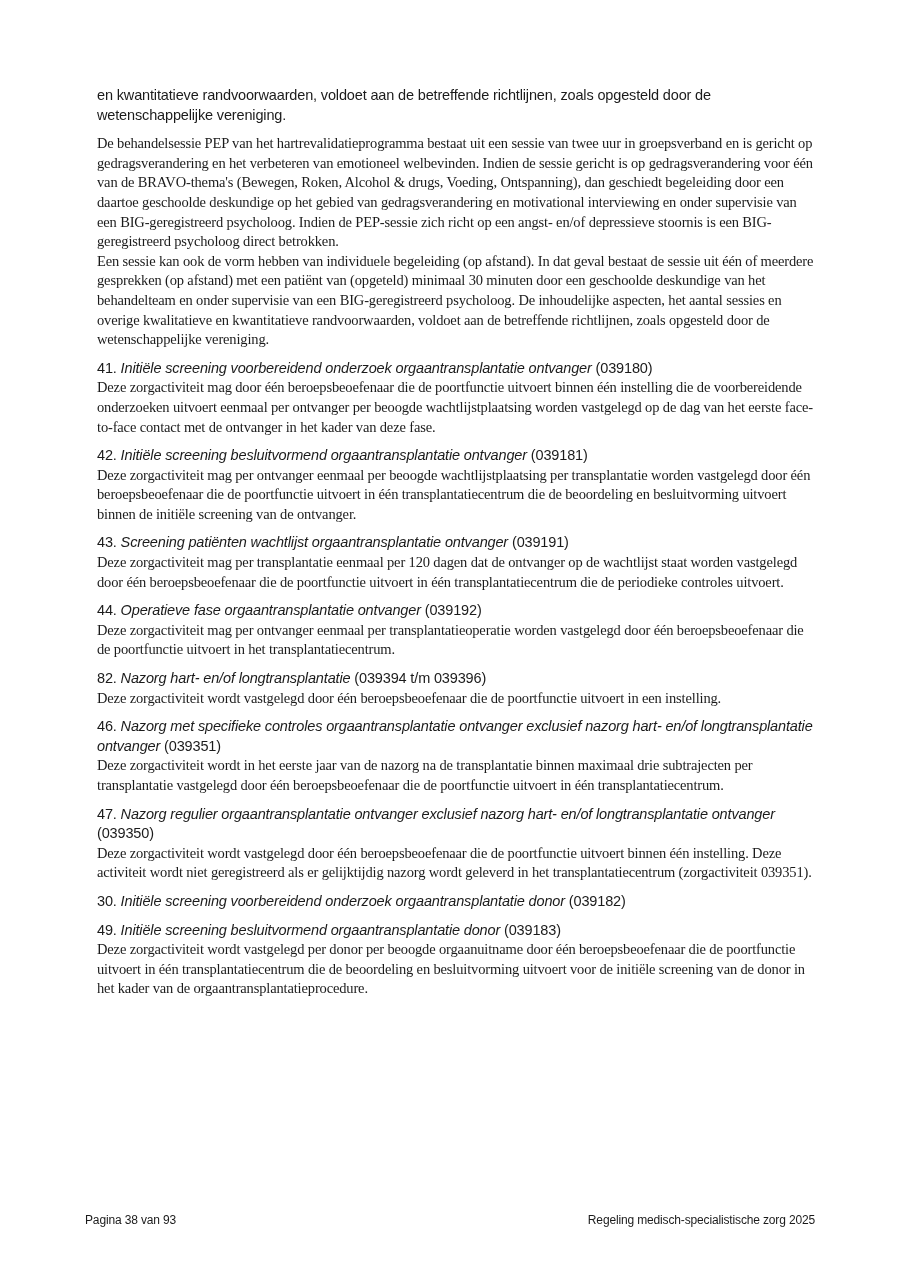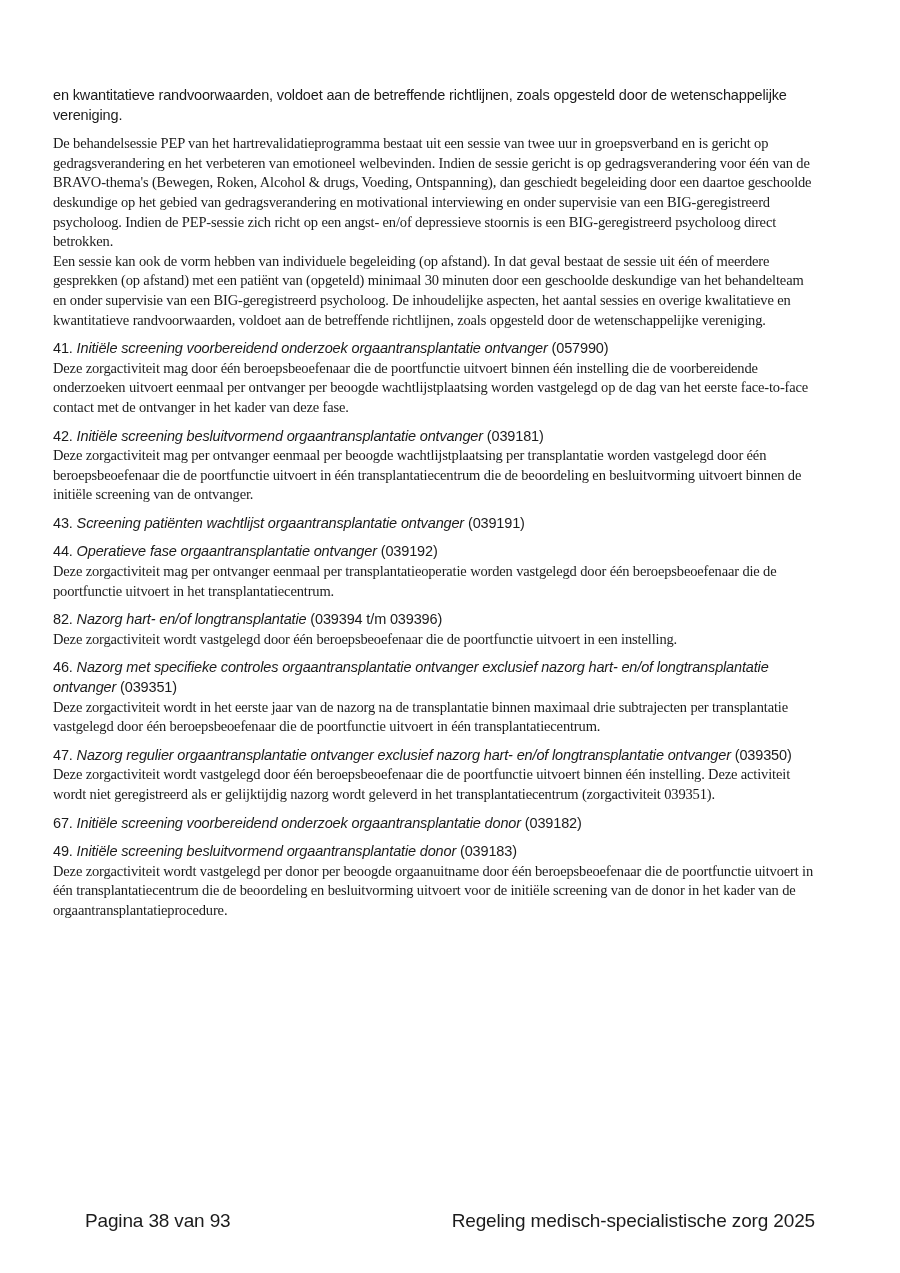--- a/index.html
+++ b/index.html
@@ -2,67 +2,68 @@
 <html lang="nl"><head>
 <meta charset="utf-8">
 <style>
   html, body { margin: 0; padding: 0; background: #ffffff; }
   .page {
     position: relative;
     width: 900px;
     height: 1273px;
     background: #ffffff;
     box-sizing: border-box;
-    padding: 86px 85px 0 53px;
+    padding: 86px 85px 0 97px;
     font-family: "Liberation Sans", "DejaVu Sans", sans-serif;
     font-size: 14.5px;
     line-height: 19.6px;
     letter-spacing: -0.15px;
     color: #1b1b1b;
     overflow: hidden;
   }
   .para { margin: 0; }
   .item { margin-top: 9px; }
   .heading { margin: 0; }
   .heading .title { font-style: italic; }
   .body { margin: 0; font-family: Liberation Serif, serif; }
   .footer {
     position: absolute;
     left: 85px;
     right: 85px;
     top: 1211px;
     display: flex;
     justify-content: space-between;
-    font-size: 19px;
+    font-size: 12px;
   }
 </style>
 </head>
 <body>
 
 <div class="page">
 
   <p class="para">en kwantitatieve randvoorwaarden, voldoet aan de betreffende richtlijnen, zoals opgesteld door de wetenschappelijke vereniging.</p>
 
   <div class="item">
     <div class="body">De behandelsessie PEP van het hartrevalidatieprogramma bestaat uit een sessie van twee uur in groepsverband en is gericht op gedragsverandering en het verbeteren van emotioneel welbevinden. Indien de sessie gericht is op gedragsverandering voor één van de BRAVO-thema's (Bewegen, Roken, Alcohol &amp; drugs, Voeding, Ontspanning), dan geschiedt begeleiding door een daartoe geschoolde deskundige op het gebied van gedragsverandering en motivational interviewing en onder supervisie van een BIG-geregistreerd psycholoog. Indien de PEP-sessie zich richt op een angst- en/of depressieve stoornis is een BIG-geregistreerd psycholoog direct betrokken.</div>
     <div class="body">Een sessie kan ook de vorm hebben van individuele begeleiding (op afstand). In dat geval bestaat de sessie uit één of meerdere gesprekken (op afstand) met een patiënt van (opgeteld) minimaal 30 minuten door een geschoolde deskundige van het behandelteam en onder supervisie van een BIG-geregistreerd psycholoog. De inhoudelijke aspecten, het aantal sessies en overige kwalitatieve en kwantitatieve randvoorwaarden, voldoet aan de betreffende richtlijnen, zoals opgesteld door de wetenschappelijke vereniging.</div>
   </div>
 
   <div class="item">
-    <p class="heading"><span>41.</span> <span class="title">Initiële screening voorbereidend onderzoek orgaantransplantatie ontvanger</span> <span>(057990)</span></p>
+    <p class="heading"><span>41.</span> <span class="title">Initiële screening voorbereidend onderzoek orgaantransplantatie ontvanger</span> <span>(039180)</span></p>
     <div class="body">Deze zorgactiviteit mag door één beroepsbeoefenaar die de poortfunctie uitvoert binnen één instelling die de voorbereidende onderzoeken uitvoert eenmaal per ontvanger per beoogde wachtlijstplaatsing worden vastgelegd op de dag van het eerste face-to-face contact met de ontvanger in het kader van deze fase.</div>
   </div>
 
   <div class="item">
     <p class="heading"><span>42.</span> <span class="title">Initiële screening besluitvormend orgaantransplantatie ontvanger</span> <span>(039181)</span></p>
     <div class="body">Deze zorgactiviteit mag per ontvanger eenmaal per beoogde wachtlijstplaatsing per transplantatie worden vastgelegd door één beroepsbeoefenaar die de poortfunctie uitvoert in één transplantatiecentrum die de beoordeling en besluitvorming uitvoert binnen de initiële screening van de ontvanger.</div>
   </div>
 
   <div class="item">
     <p class="heading"><span>43.</span> <span class="title">Screening patiënten wachtlijst orgaantransplantatie ontvanger</span> <span>(039191)</span></p>
+    <div class="body">Deze zorgactiviteit mag per transplantatie eenmaal per 120 dagen dat de ontvanger op de wachtlijst staat worden vastgelegd door één beroepsbeoefenaar die de poortfunctie uitvoert in één transplantatiecentrum die de periodieke controles uitvoert.</div>
   </div>
 
   <div class="item">
     <p class="heading"><span>44.</span> <span class="title">Operatieve fase orgaantransplantatie ontvanger</span> <span>(039192)</span></p>
     <div class="body">Deze zorgactiviteit mag per ontvanger eenmaal per transplantatieoperatie worden vastgelegd door één beroepsbeoefenaar die de poortfunctie uitvoert in het transplantatiecentrum.</div>
   </div>
 
   <div class="item">
     <p class="heading"><span>82.</span> <span class="title">Nazorg hart- en/of longtransplantatie</span> <span>(039394 t/m 039396)</span></p>
     <div class="body">Deze zorgactiviteit wordt vastgelegd door één beroepsbeoefenaar die de poortfunctie uitvoert in een instelling.</div>
@@ -72,21 +73,21 @@
     <p class="heading"><span>46.</span> <span class="title">Nazorg met specifieke controles orgaantransplantatie ontvanger exclusief nazorg hart- en/of longtransplantatie ontvanger</span> <span>(039351)</span></p>
     <div class="body">Deze zorgactiviteit wordt in het eerste jaar van de nazorg na de transplantatie binnen maximaal drie subtrajecten per transplantatie vastgelegd door één beroepsbeoefenaar die de poortfunctie uitvoert in één transplantatiecentrum.</div>
   </div>
 
   <div class="item">
     <p class="heading"><span>47.</span> <span class="title">Nazorg regulier orgaantransplantatie ontvanger exclusief nazorg hart- en/of longtransplantatie ontvanger</span> <span>(039350)</span></p>
     <div class="body">Deze zorgactiviteit wordt vastgelegd door één beroepsbeoefenaar die de poortfunctie uitvoert binnen één instelling. Deze activiteit wordt niet geregistreerd als er gelijktijdig nazorg wordt geleverd in het transplantatiecentrum (zorgactiviteit 039351).</div>
   </div>
 
   <div class="item">
-    <p class="heading"><span>67.</span> <span class="title">Initiële screening voorbereidend onderzoek orgaantransplantatie donor</span> <span>(039182)</span></p>
+    <p class="heading"><span>30.</span> <span class="title">Initiële screening voorbereidend onderzoek orgaantransplantatie donor</span> <span>(039182)</span></p>
   </div>
 
   <div class="item">
     <p class="heading"><span>49.</span> <span class="title">Initiële screening besluitvormend orgaantransplantatie donor</span> <span>(039183)</span></p>
     <div class="body">Deze zorgactiviteit wordt vastgelegd per donor per beoogde orgaanuitname door één beroepsbeoefenaar die de poortfunctie uitvoert in één transplantatiecentrum die de beoordeling en besluitvorming uitvoert voor de initiële screening van de donor in het kader van de orgaantransplantatieprocedure.</div>
   </div>
 
   <div class="footer">
     <span>Pagina 38 van 93</span>
     <span>Regeling medisch-specialistische zorg 2025</span>

